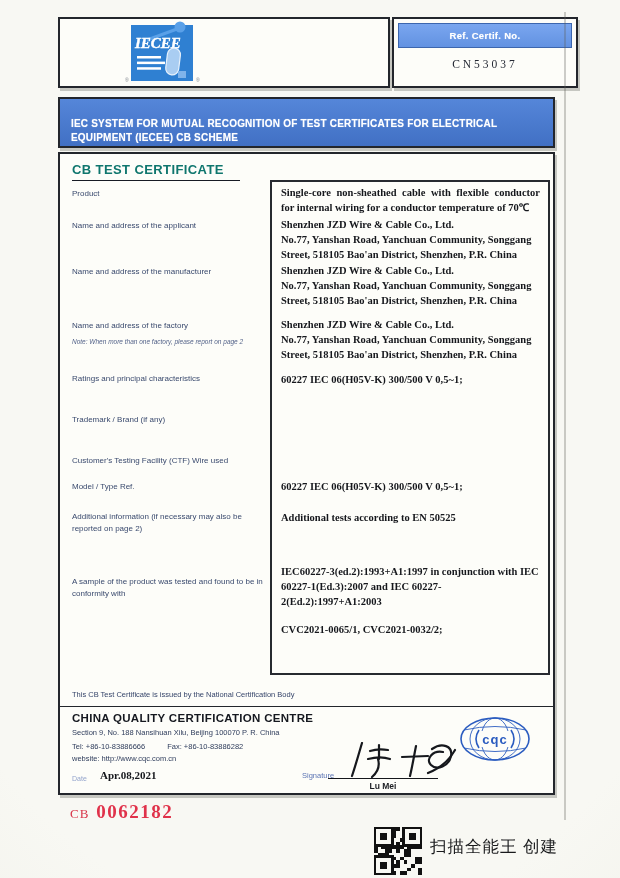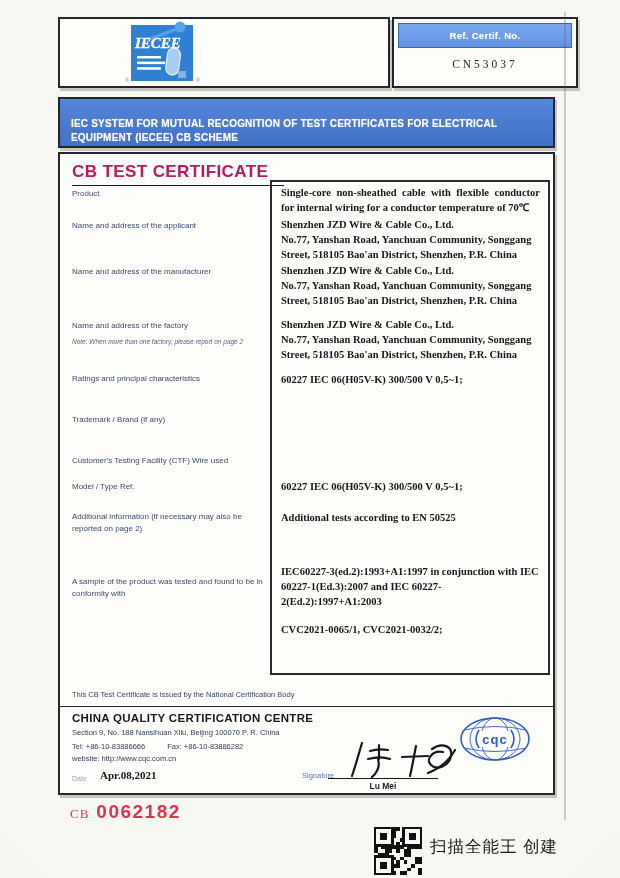--- a/index.html
+++ b/index.html
@@ -38,22 +38,22 @@
   .banner{
     position:absolute; left:58px; top:97px; width:497px; height:51px;
     background:linear-gradient(180deg,#5586d9,#4170c4);
     border:2px solid #23262c; box-shadow:2px 3px 0 rgba(70,72,64,.28);
     color:#fff; font-weight:bold; font-size:10px; line-height:1.35;
     padding:18px 11px; letter-spacing:.2px; text-shadow:0 0 1px rgba(240,246,255,.55);
   }
   
   .main-box{ left:58px; top:152px; width:497px; height:643px; }
   .title{
-    position:absolute; left:12px; top:8px; font-size:17px; font-weight:bold;
-    letter-spacing:.4px; color:#be185d; border-bottom:1.6px solid #171b24;
+    position:absolute; left:12px; top:8px; font-size:13px; font-weight:bold;
+    letter-spacing:.4px; color:#0f766e; border-bottom:1.6px solid #171b24;
     padding:0 16px 3px 0;
   }
   .lbl{
     position:absolute; left:12px; width:192px;
     font-size:8px; line-height:1.45; color:#3a4a6e;
   }
   .note{
     position:absolute; left:12px; width:200px;
     font-size:6.5px; color:#55648a; font-style:italic;
   }
@@ -76,21 +76,21 @@
   .date-label{ position:absolute; left:12px; top:621px; font-size:7px; color:#93a4cc; }
   .date-value{ position:absolute; left:40px; top:615px; font-family:"Liberation Serif",serif; font-weight:bold; font-size:11px; color:#15171c; }
   .sign-label{ position:absolute; left:242px; top:617px; font-size:7.5px; color:#5b74b4; }
   .sign-scribble{ position:absolute; left:272px; top:588px; }
   .sign-line{ position:absolute; left:268px; top:624px; width:110px; border-top:1.6px solid #15171c; }
   .signatory{ position:absolute; left:268px; top:627px; width:110px; text-align:center; font-size:8.5px; font-weight:bold; color:#1b1d22; }
   .cqc-logo{ position:absolute; left:398px; top:562px; }
   
   .cb-line{ position:absolute; left:70px; top:801px; display:flex; align-items:baseline; gap:7px; }
   .cb-prefix{ font-family:"Liberation Serif",serif; font-size:13px; letter-spacing:1px; color:#d83448; }
-  .cb-number{ font-family:Liberation Sans, sans-serif; font-size:19px; font-weight:bold; letter-spacing:1.5px; color:#e0324a; }
+  .cb-number{ font-family:Liberation Serif, serif; font-size:19px; font-weight:bold; letter-spacing:1.5px; color:#e0324a; }
   .qr{ position:absolute; left:374px; top:827px; width:48px; height:48px; }
   .scan-caption{ position:absolute; left:430px; top:836px; font-size:16.5px; letter-spacing:1px; color:#191a1c; }
   .edge-line{ position:absolute; left:564px; top:12px; width:2px; height:808px; background:rgba(92,94,86,.30); }
 </style>
 </head>
 <body>
 
 <div class="page">
 
   <div class="bx logo-box">

